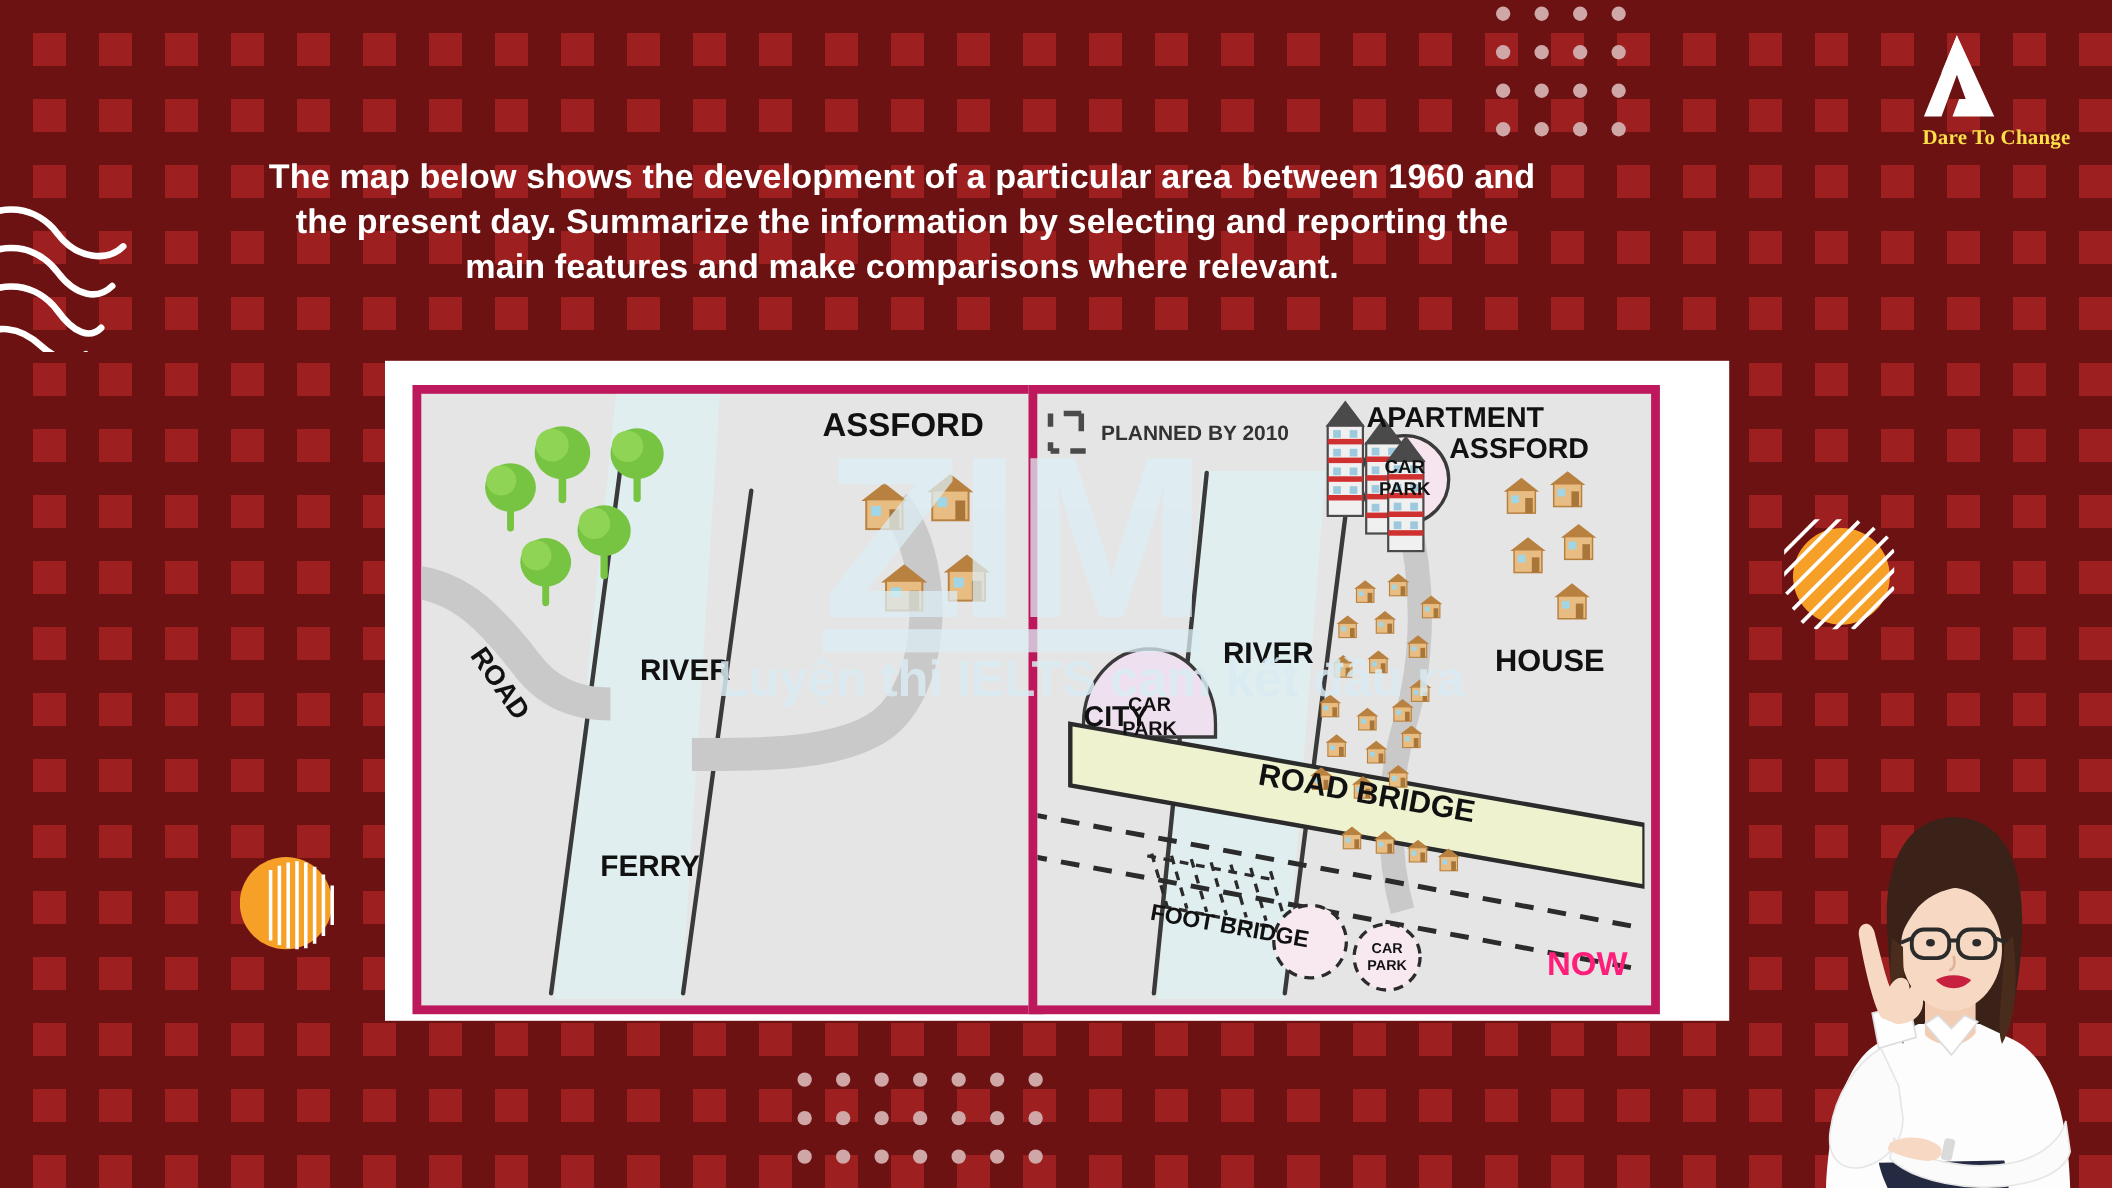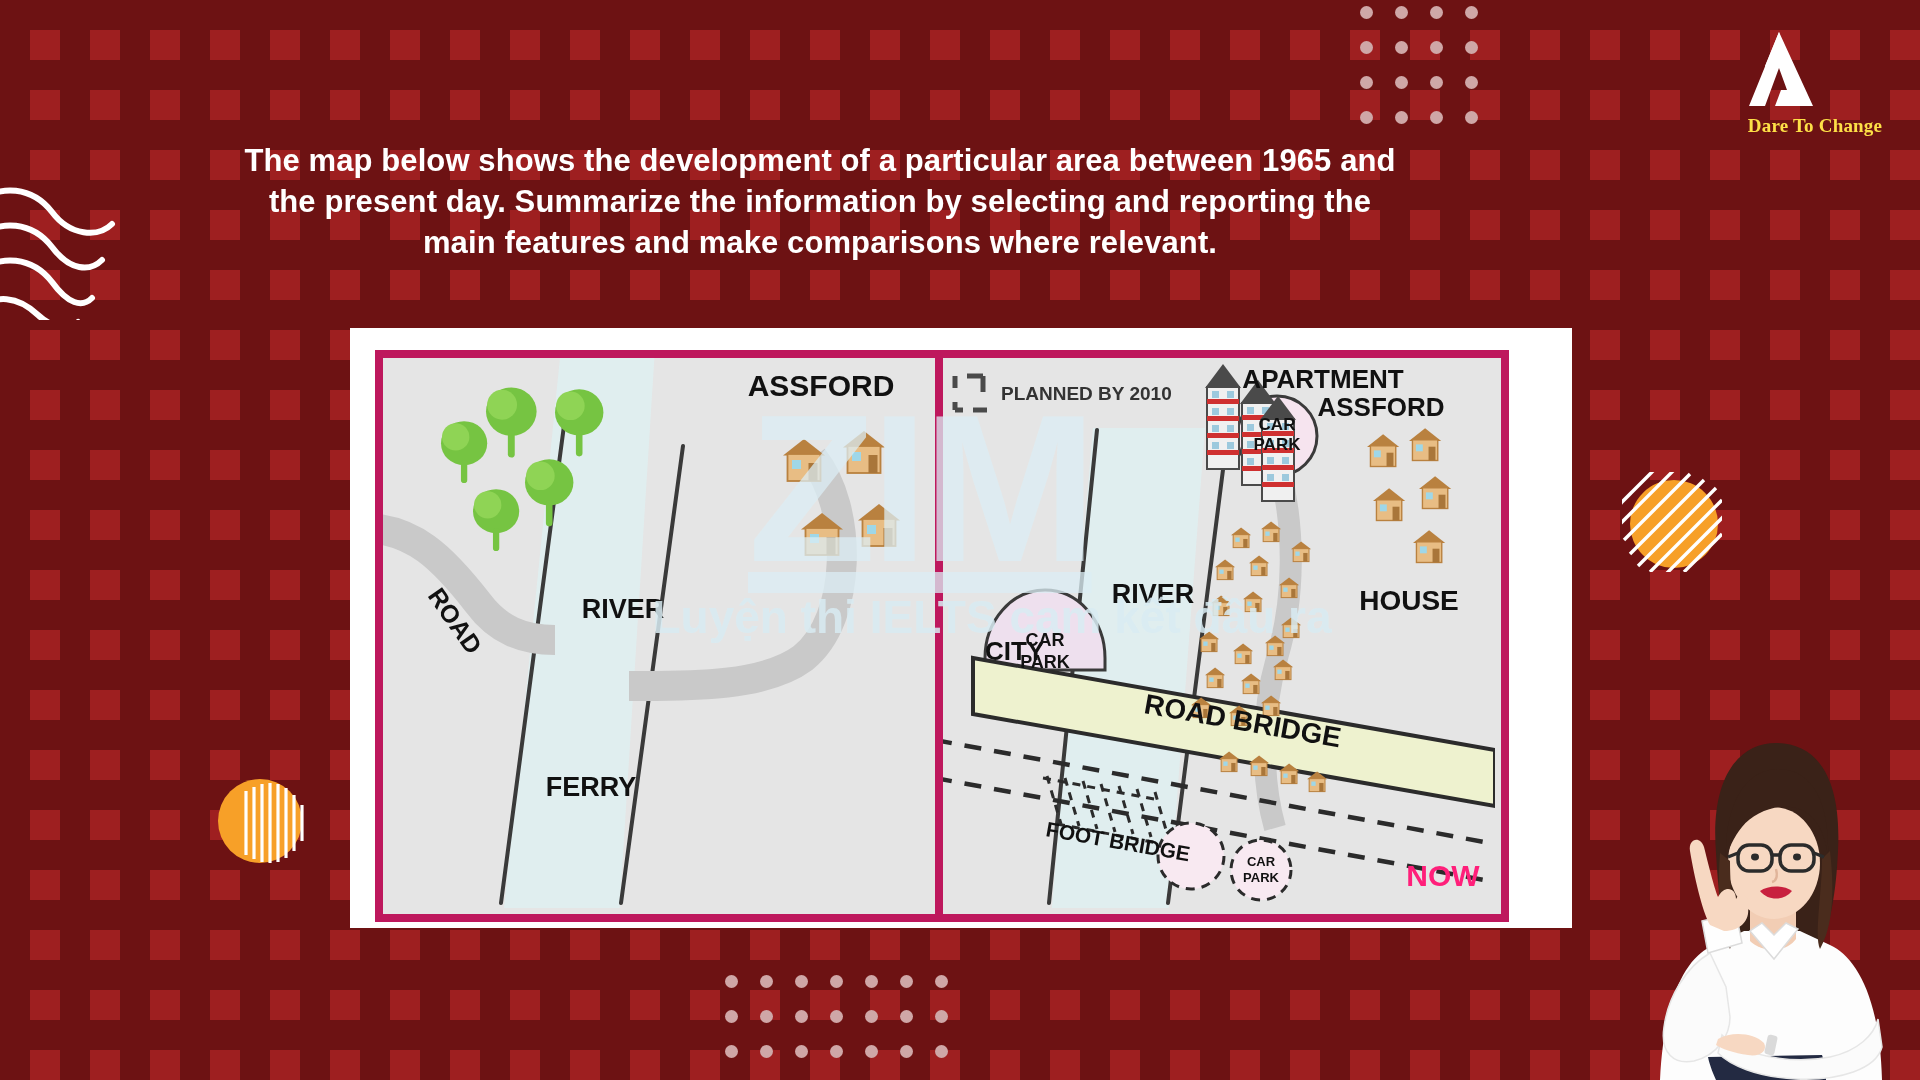--- a/index.html
+++ b/index.html
@@ -183,21 +183,21 @@
       <line x1="2" y1="68" x2="68" y2="2"></line>  
         <line x1="8" y1="82" x2="82" y2="8"></line>
       <line x1="16" y1="94" x2="94" y2="16"></line> 
         <line x1="28" y1="100" x2="100" y2="28"></line>
       <line x1="44" y1="102" x2="102" y2="44"></line>
         <line x1="62" y1="100" x2="100" y2="62"></line>
     </g>
   </svg>
 </div>
 
-<div id="headline">The map below shows the development of a particular area between 1965 and the present day. Summarize the information by selecting and reporting the main features and make comparisons where relevant.</div>
+<div id="headline">The map below shows the development of a particular area between 1960 and the present day. Summarize the information by selecting and reporting the main features and make comparisons where relevant.</div>
 
 <div id="logo">
   <svg width="90" height="82" viewBox="0 0 90 82">
     <path d="M44 2 L14 76 L30 76 L44 38 L52 60 L46 60 L40 76 L78 76 Z" fill="#ffffff"></path>
     <path d="M44 2 L30 36 L37 42 L48 18 Z" fill="#ffffff"></path>
   </svg>
   <div class="tag">Dare To Change</div>
 </div>
 
 <div id="card">

